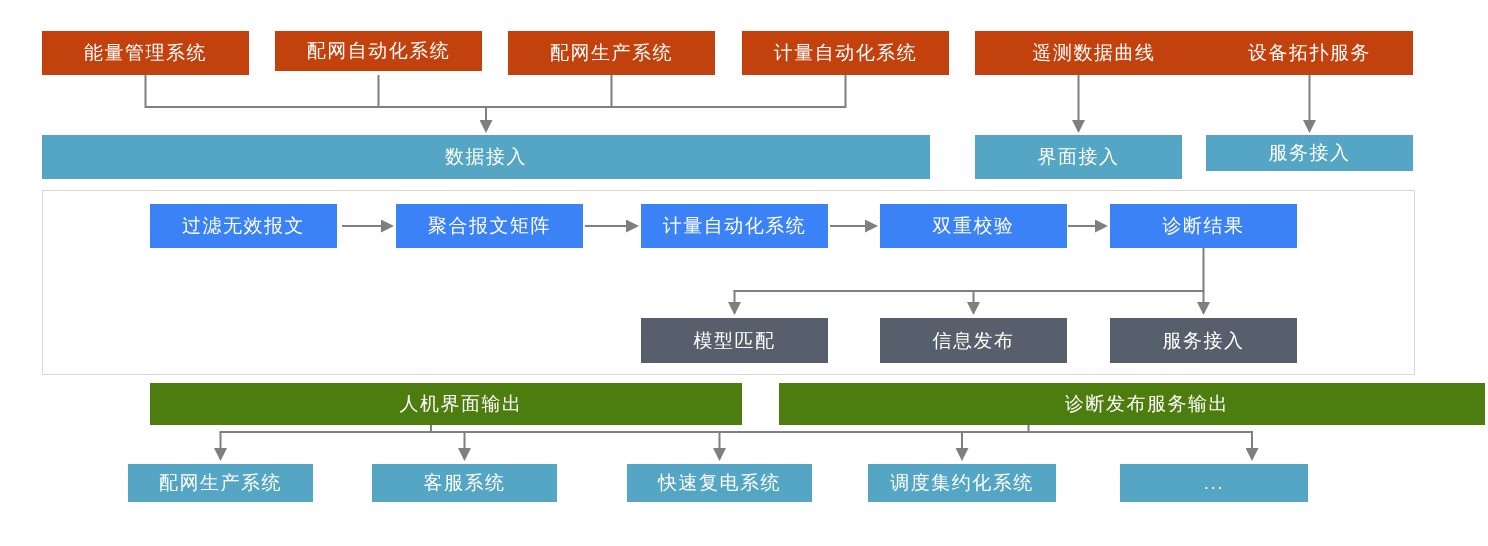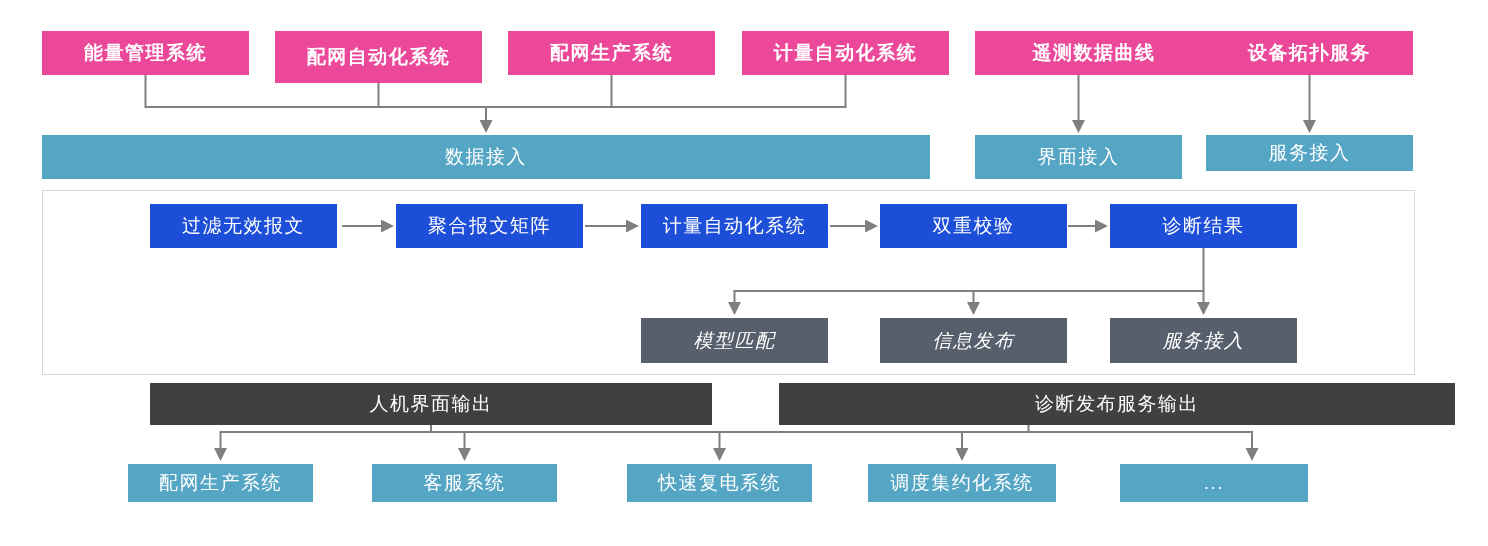--- a/index.html
+++ b/index.html
@@ -1,25 +1,25 @@
 <!DOCTYPE html>
 <html><head>
 <meta charset="utf-8">
 <style>
   html,body{margin:0;padding:0;background:#ffffff;}
   body{width:1488px;height:546px;font-family:"Liberation Sans","DejaVu Sans",sans-serif;}
   .canvas{position:relative;width:1488px;height:546px;background:#ffffff;overflow:hidden;}
   .frame{position:absolute;left:42px;top:190px;width:1371px;height:183px;background:#ffffff;border:1px solid #d6d6d6;z-index:0;}
   svg.connectors{position:absolute;left:0;top:0;z-index:1;pointer-events:none;}
   .node{position:absolute;display:flex;align-items:center;justify-content:center;color:#ffffff;font-size:19px;letter-spacing:1.5px;z-index:2;white-space:nowrap;}
-  .src{background:#ec4899;font-weight:bold;}
+  .src{background:#c2410c;}
   .access{background:#55a5c4;}
-  .proc{background:#1d4ed8;}
-  .gray{background:#575f6d;font-style:italic;}
-  .bar{background:#404040;}
+  .proc{background:#3b82f6;}
+  .gray{background:#575f6d;}
+  .bar{background:#4d7c0f;padding-left:30px;}
   .tgt{background:#55a5c4;}
 </style>
 </head>
 <body>
 
 <div class="canvas">
 
   <div class="frame"></div>
 
   <svg class="connectors" width="1488" height="546">
@@ -49,21 +49,21 @@
       <path d="M431 425 V433 M1028.5 425 V433 M219.5 432 H1253"></path>
       <path d="M220.5 432 V459" marker-end="url(#arrow)"></path>
       <path d="M464.5 432 V459" marker-end="url(#arrow)"></path>
       <path d="M719.5 432 V459" marker-end="url(#arrow)"></path>
       <path d="M962 432 V459" marker-end="url(#arrow)"></path>
       <path d="M1252 432 V459" marker-end="url(#arrow)"></path>
     </g>
   </svg>
 
   <div class="node src" style="left:42px;top:31px;width:207px;height:44px">能量管理系统</div>
-  <div class="node src" style="left:275px;top:31px;width:207px;height:52px">配网自动化系统</div>
+  <div class="node src" style="left:275px;top:31px;width:207px;height:40px">配网自动化系统</div>
   <div class="node src" style="left:508px;top:31px;width:207px;height:44px">配网生产系统</div>
   <div class="node src" style="left:742px;top:31px;width:207px;height:44px">计量自动化系统</div>
   <div class="node src" style="left:975px;top:31px;width:238px;height:44px">遥测数据曲线</div>
   <div class="node src" style="left:1206px;top:31px;width:207px;height:44px">设备拓扑服务</div>
 
   <div class="node access" style="left:42px;top:135px;width:888px;height:44px">数据接入</div>
   <div class="node access" style="left:975px;top:135px;width:207px;height:44px">界面接入</div>
   <div class="node access" style="left:1206px;top:135px;width:207px;height:36px">服务接入</div>
 
   <div class="node proc" style="left:150px;top:204px;width:187px;height:44px">过滤无效报文</div>

